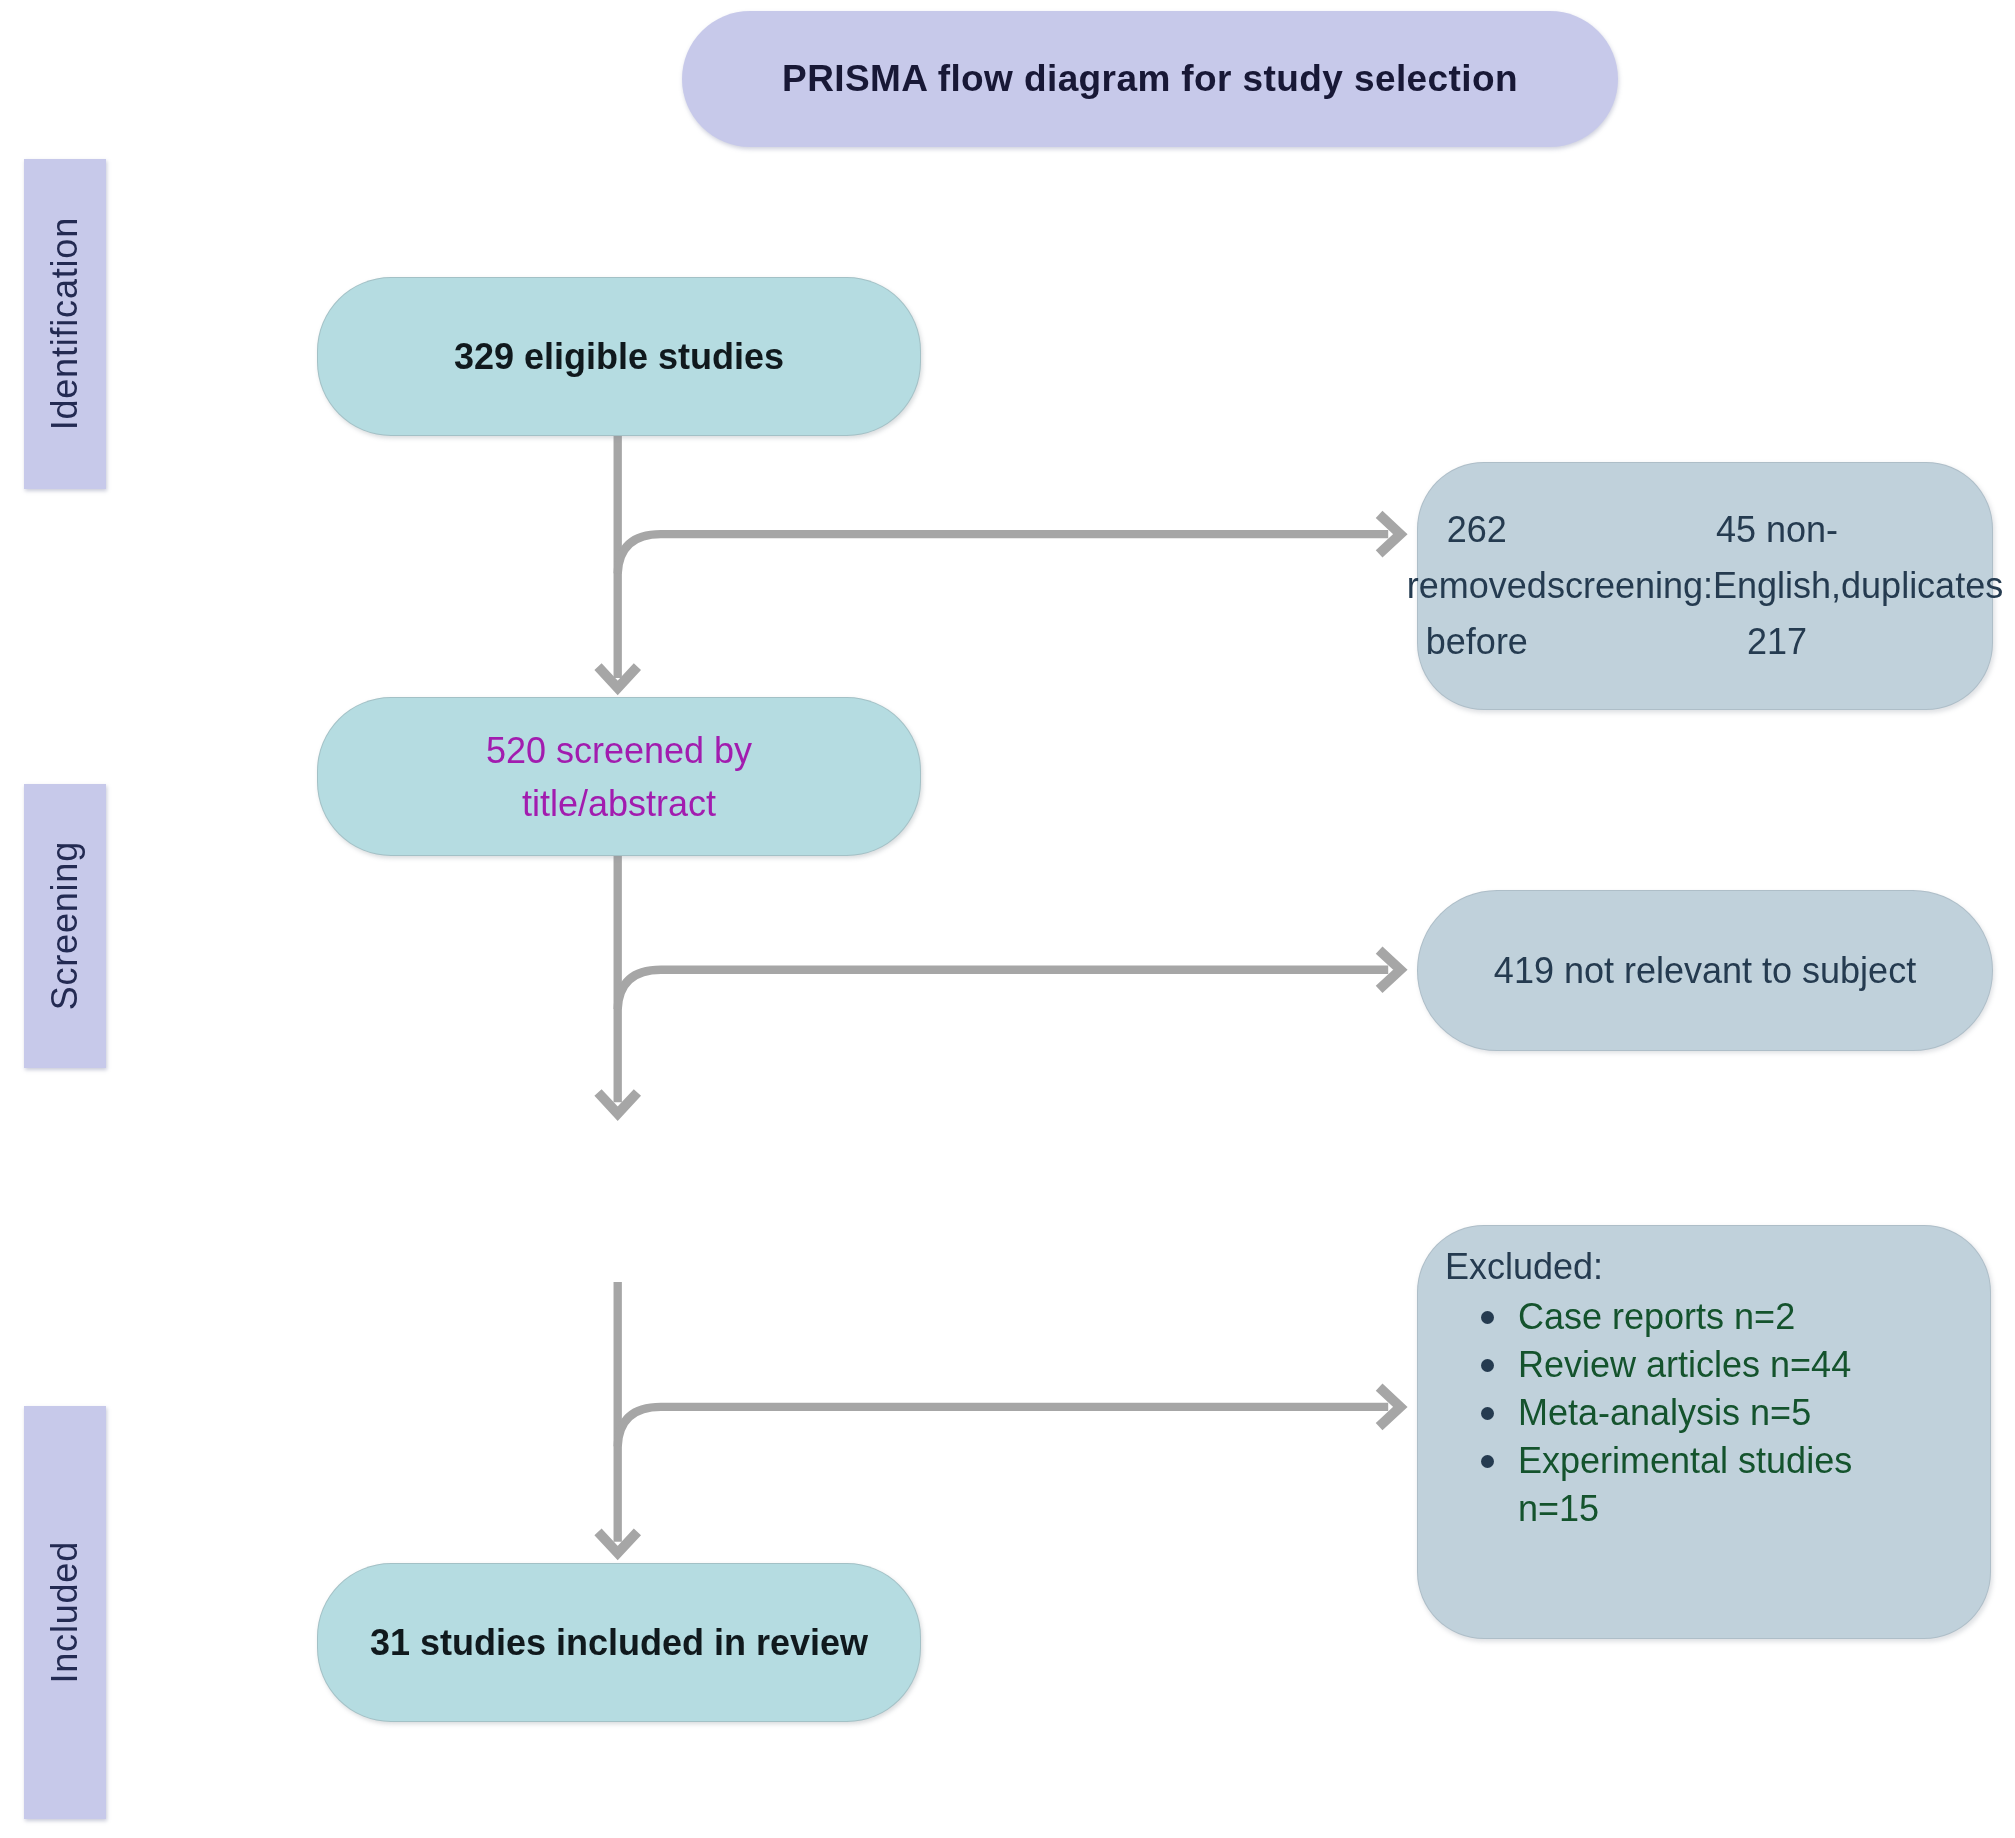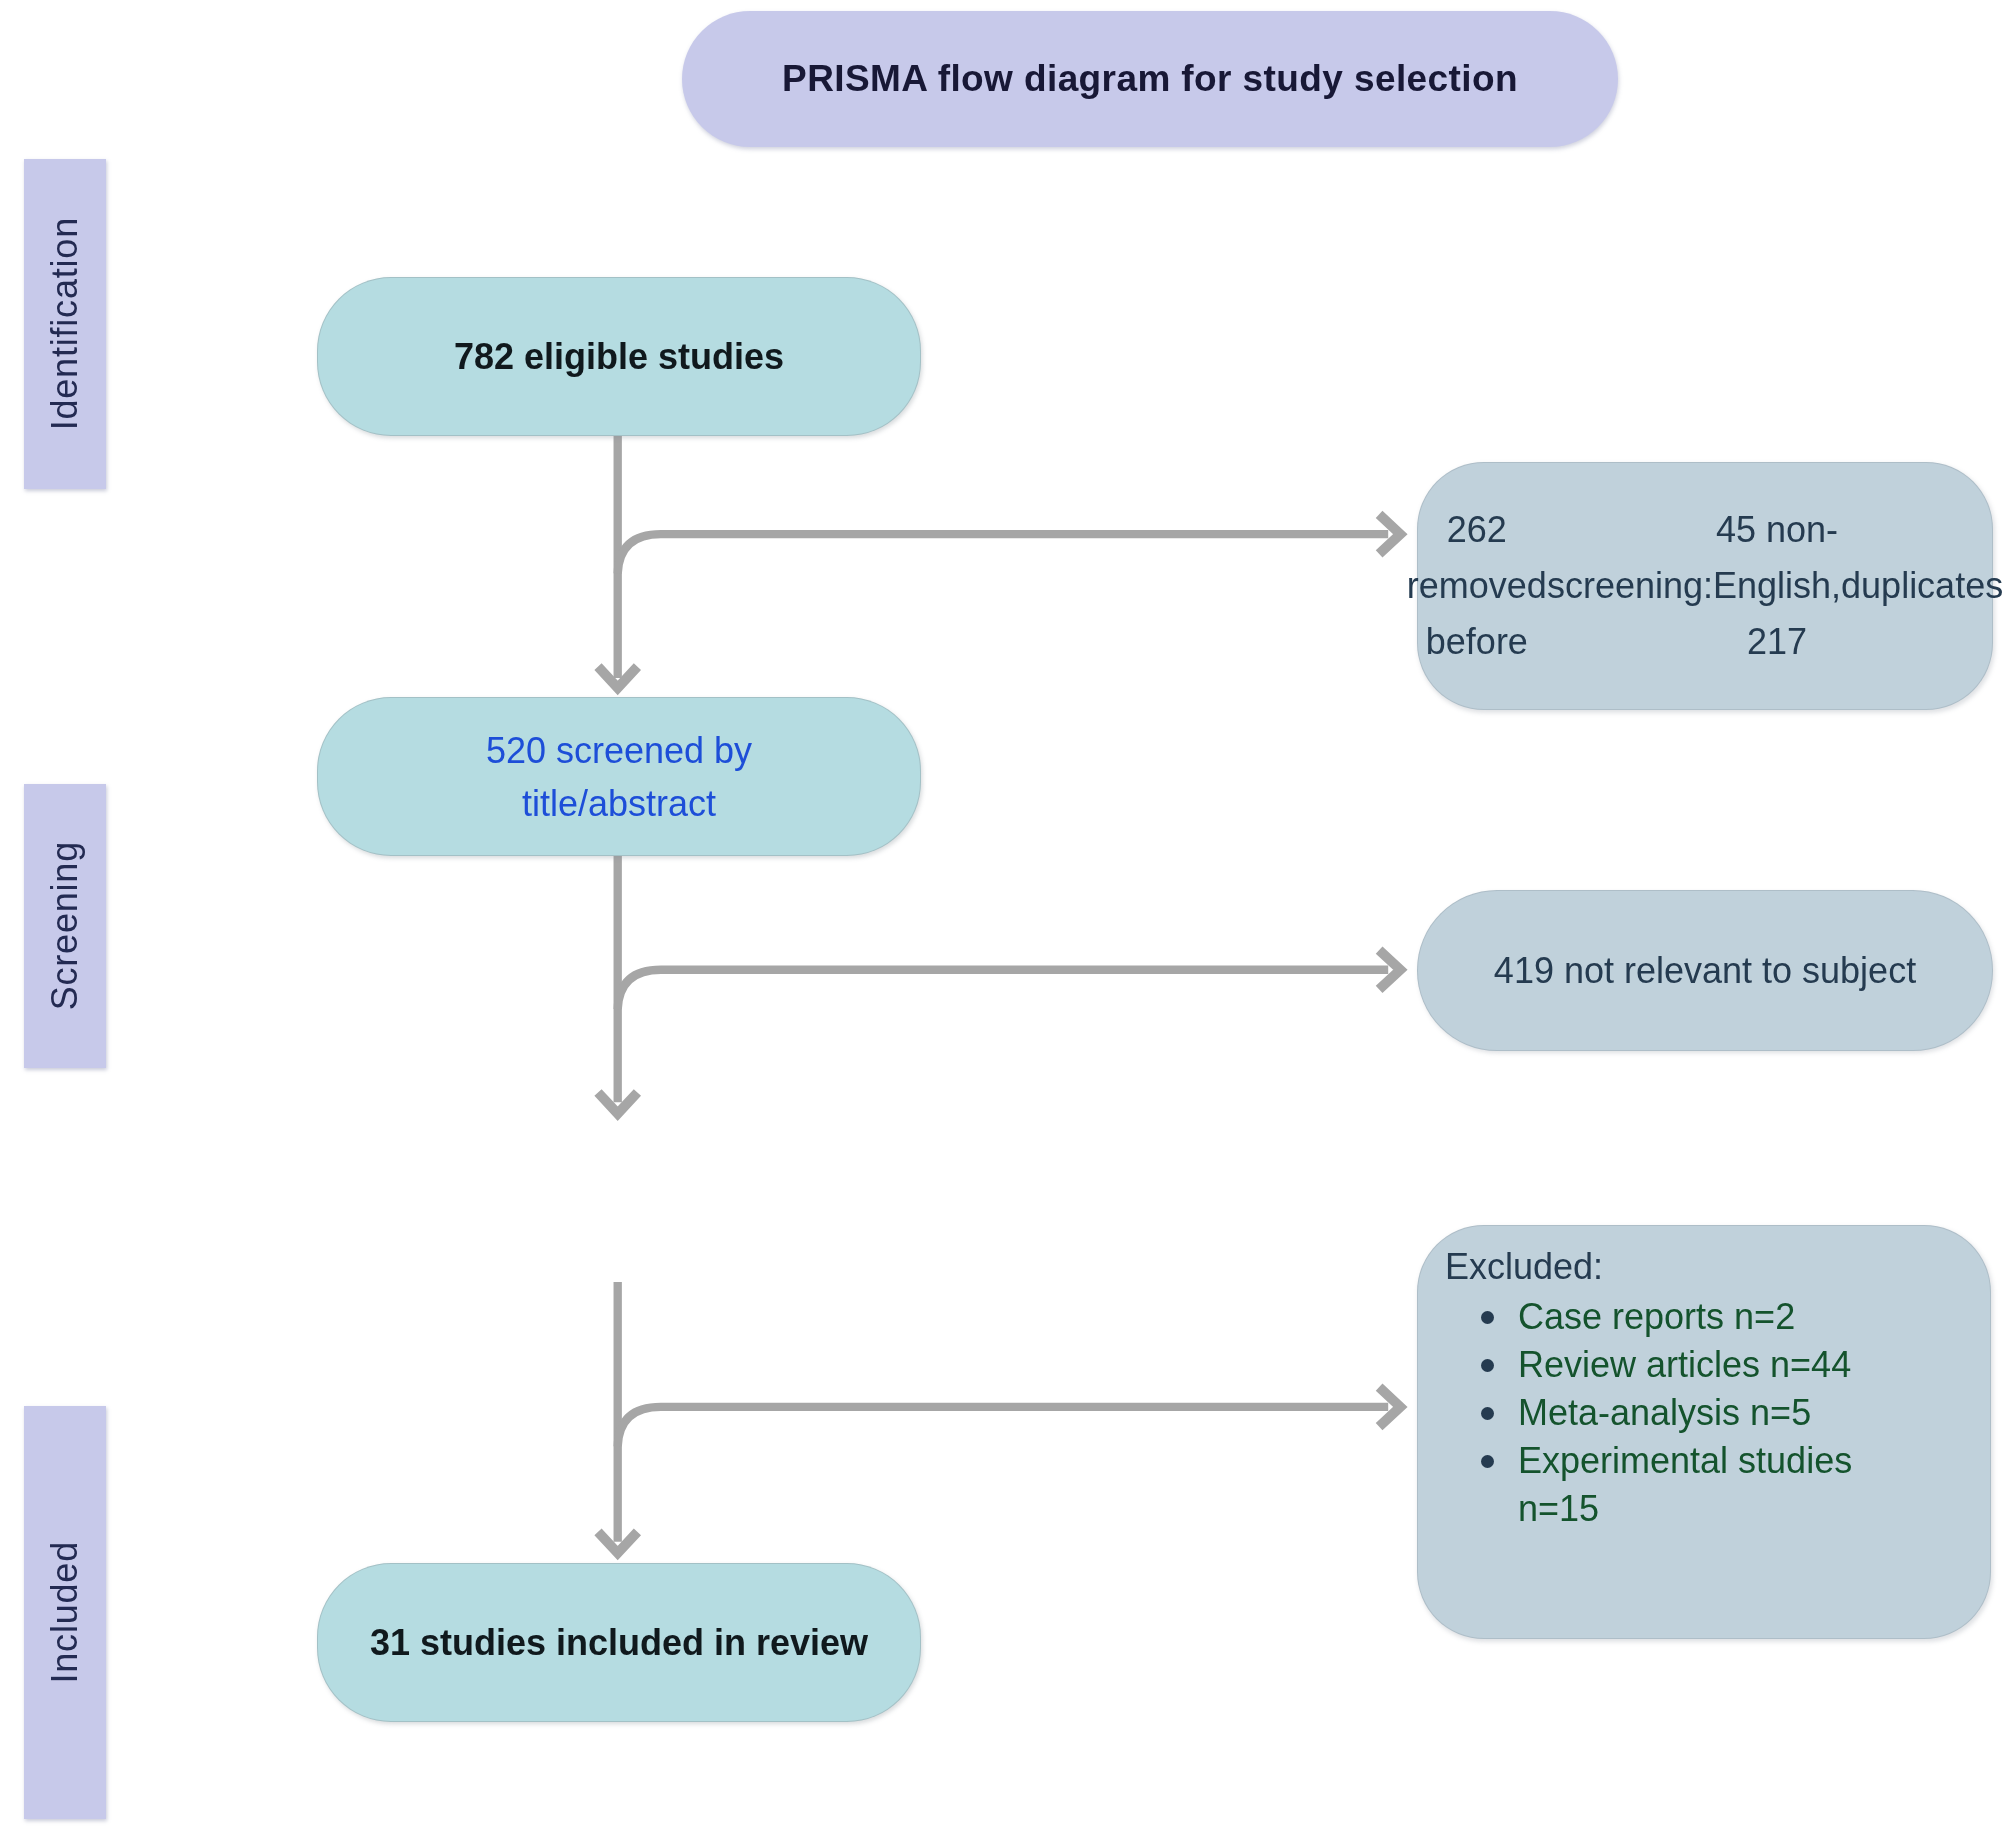--- a/index.html
+++ b/index.html
@@ -25,21 +25,21 @@
       font-size:36px;color:#232a52;letter-spacing:0.8px;}
   #bar-identification{top:159px;height:330px;}
   #bar-screening{top:784px;height:284px;}
   #bar-included{top:1406px;height:413px;}
 
   
   .flow-box{position:absolute;left:317px;width:602px;height:157px;background:#b5dce1;
       border-radius:74px;display:flex;flex-direction:column;align-items:center;justify-content:center;
       z-index:2;text-align:center;border:1.5px solid rgba(137,152,158,0.40);
       box-shadow:1.5px 2.3px 4.5px rgba(130,140,145,0.30);}
-  .flow-box .line,.flow-box .txt{font-size:36px;color:#1d4ed8;line-height:53px;white-space:pre-wrap;}
+  .flow-box .line,.flow-box .txt{font-size:36px;color:#a21caf;line-height:53px;white-space:pre-wrap;}
   .flow-box.bold .txt{font-weight:700;color:#10191d;}
   #flow-eligible{top:277px;}
   #flow-screened{top:697px;}
   #flow-fulltext{top:1124px;}
   #flow-included{top:1563px;}
 
   
   .side-box{position:absolute;left:1417px;width:574px;background:#c0d1db;z-index:2;
       border:1.5px solid rgba(140,155,165,0.35);box-shadow:1.5px 2.3px 4.5px rgba(130,140,150,0.25);}
   .side-box .line,.side-box .txt{font-size:36px;color:#253b50;white-space:pre-wrap;}
@@ -91,21 +91,21 @@
     <span class="stage-label">Identification</span>
   </div>
   <div class="stage-bar" id="bar-screening">
     <span class="stage-label">Screening</span>
   </div>
   <div class="stage-bar" id="bar-included">
     <span class="stage-label">Included</span>
   </div>
 
   <div class="flow-box bold" id="flow-eligible">
-    <span class="txt">782 eligible studies</span>
+    <span class="txt">329 eligible studies</span>
   </div>
 
   <div class="flow-box" id="flow-screened">
     <span class="line">520 screened by</span>
     <span class="line">title/abstract</span>
   </div>
 
 
   <div class="flow-box bold" id="flow-included">
     <span class="txt">31 studies included in review</span>

